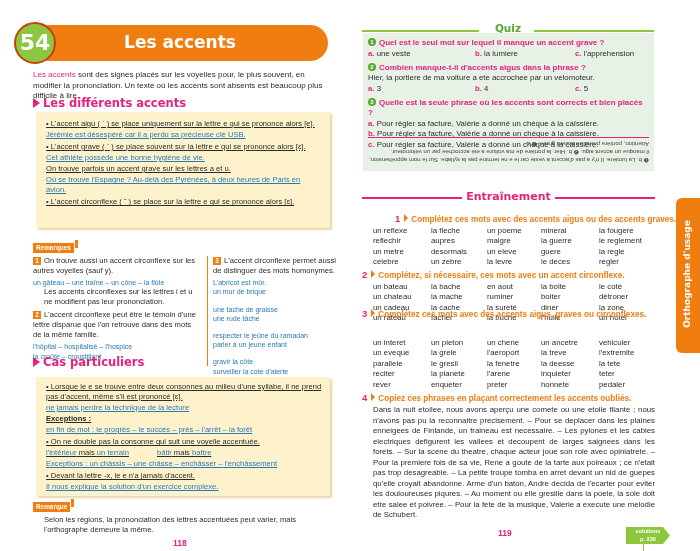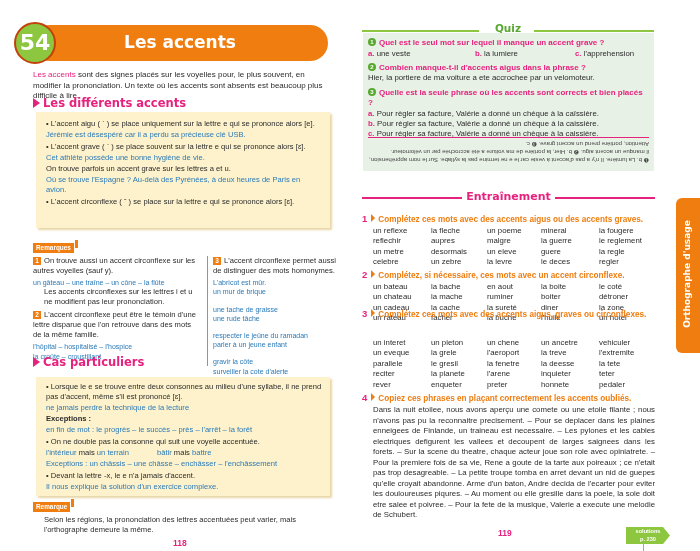--- a/index.html
+++ b/index.html
@@ -15,21 +15,21 @@
 
   .intro { position: absolute; left: 33px; top: 70px; width: 300px; font-size: 8px; }
   .pink { color: #e6217e; }
   .blue { color: #2a7ab8; }
   .bold { font-weight: bold; }
 
   .section-h { position: absolute; left: 33px; font-family: "DejaVu Sans", sans-serif; font-weight: bold; color: #e6217e; font-size: 11.5px; }
   .section-h .arrow { display: inline-block; width: 0; height: 0; border-top: 5px solid transparent; border-bottom: 5px solid transparent; border-left: 7px solid #e6217e; margin-right: 3px; vertical-align: -1px; }
 
   .ybox { position: absolute; left: 36px; width: 294px; background: #fdf2cc; box-shadow: 2px 2px 2px #e8d6a8; padding: 5px 8px 5px 10px; }
-  .ybox p { margin-bottom: 1px; }
+  .ybox p { margin-bottom: 1px; text-decoration: underline; }
   .ybox .bullet { margin-top: 2px; }
 
   .rem-tag { position: absolute; left: 33px; background: #ef7d0f; color: #fff; font-weight: bold; font-size: 6.4px; padding: 1px 3px; }
   .rem-tag::after { content: ""; position: absolute; right: -4px; top: -3px; width: 3px; height: 8px; background: #ef7d0f; }
   .nbox { display: inline-block; background: #ef7d0f; color: #fff; font-weight: bold; font-size: 6.5px; width: 8px; height: 8px; text-align: center; line-height: 8px; margin-right: 3px; }
   .rem-col { position: absolute; font-size: 7.6px; }
   .rem-col .ex { color: #2a7ab8; font-size: 7px; }
   .rem-col .indent { padding-left: 11px; }
   .vline { position: absolute; left: 207px; top: 256px; width: 1px; height: 110px; background: #ef7d0f; }
 
@@ -139,37 +139,42 @@
   </div>
   <div class="quiz-box">
     <div class="q"><span class="qnum">1</span><span>Quel est le seul mot sur lequel il manque un accent grave ?</span></div>
     <div class="opts">
       <span style="width:107px;"><span class="opt-l">a.</span> <span>une veste</span></span>
       <span style="width:100px;"><span class="opt-l">b.</span> <span>la lumiere</span></span>
       <span><span class="opt-l">c.</span> <span>l'apprehension</span></span>
     </div>
     <div class="q" style="margin-top:4px;"><span class="qnum">2</span><span>Combien manque-t-il d'accents aigus dans la phrase ?</span></div>
     <div style="font-size:7.8px;">Hier, la portiere de ma voiture a ete accrochee par un velomoteur.</div>
+    <div class="opts">
+      <span style="width:107px;"><span class="opt-l">a.</span> <span>3</span></span>
+      <span style="width:100px;"><span class="opt-l">b.</span> <span>4</span></span>
+      <span><span class="opt-l">c.</span> <span>5</span></span>
+    </div>
     <div class="q" style="margin-top:4px;"><span class="qnum">3</span><span>Quelle est la seule phrase où les accents sont corrects et bien placés ?</span></div>
     <div style="font-size:7.8px;">
       <div><span class="opt-l">a.</span> <span>Pour règler sa facture, Valérie a donné un chéque à la caîssière.</span></div>
       <div><span class="opt-l">b.</span> <span>Pour régler sa facture, Valèrie a donné un chèque à la caissière.</span></div>
       <div><span class="opt-l">c.</span> <span>Pour régler sa facture, Valérie a donné un chèque à la caissière.</span></div>
     </div>
     <div class="quiz-sep"></div>
     <div class="answers">❶ b. La lumière. Il n'y a pas d'accent à veste car le e ne termine pas la syllabe. Sur le nom appréhension, il manque un accent aigu. ❷ b. Hier, la portière de ma voiture a été accrochée par un vélomoteur. Attention, portière prend un accent grave. ❸ c.</div>
   </div>
 
   <div class="ent-head">
     <div class="line" style="left:0; width:100px;"></div>
     <div class="label">Entraînement</div>
     <div class="line" style="left:193px; width:100px;"></div>
   </div>
 
-  <div class="ex-title" style="top:213px;"><span class="n">1</span><span class="tri"></span><span>Complétez ces mots avec des accents aigus ou des accents graves.</span></div>
+  <div class="ex-title" style="top:213px;margin-left:33px;"><span class="n">1</span><span class="tri"></span><span>Complétez ces mots avec des accents aigus ou des accents graves.</span></div>
   <div class="grid" style="top:226px;" id="g1">
       <span>un reflexe</span>
       <span>la fleche</span>
       <span>un poeme</span>
       <span>mineral</span>
       <span>la fougere</span>
       <span>reflechir</span>
       <span>aupres</span>
       <span>malgre</span>
       <span>la guerre</span>

